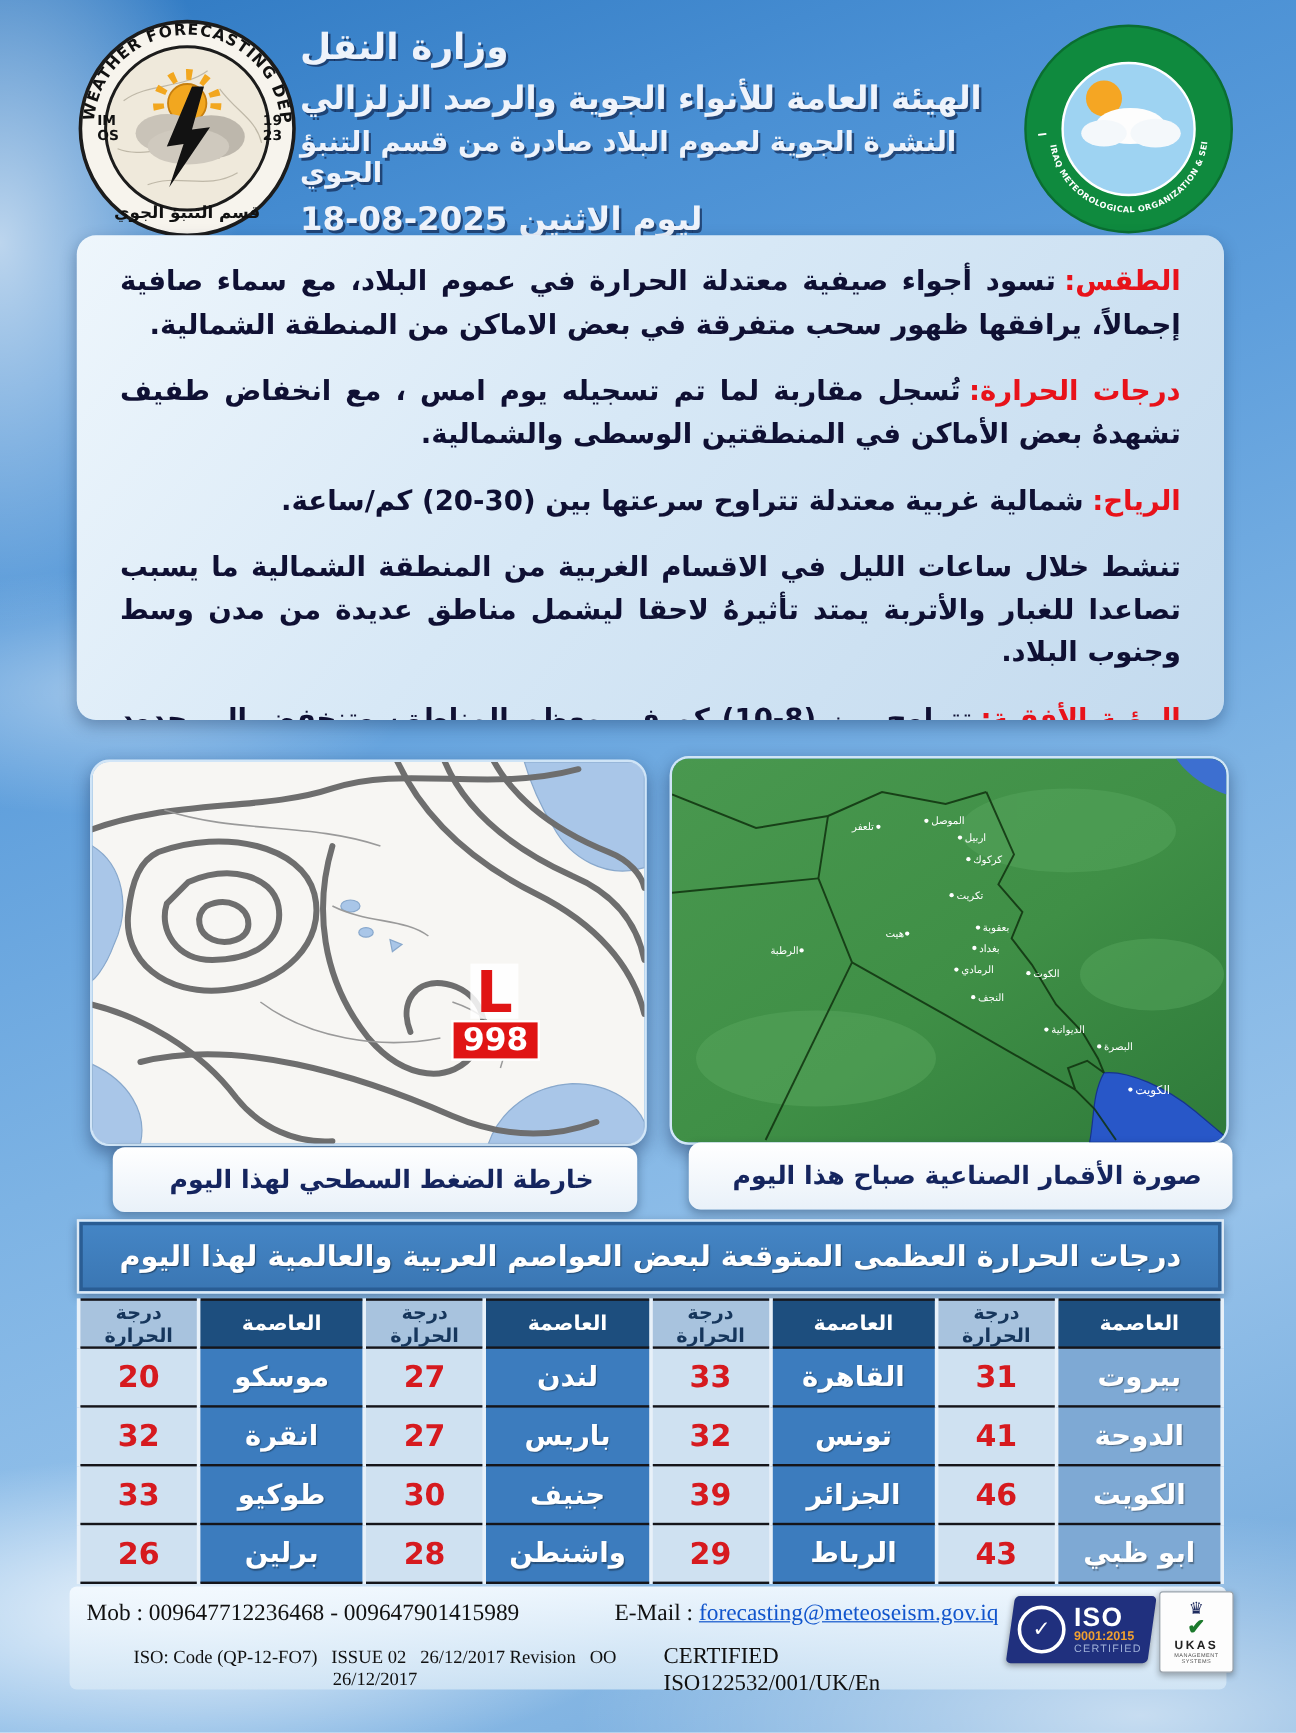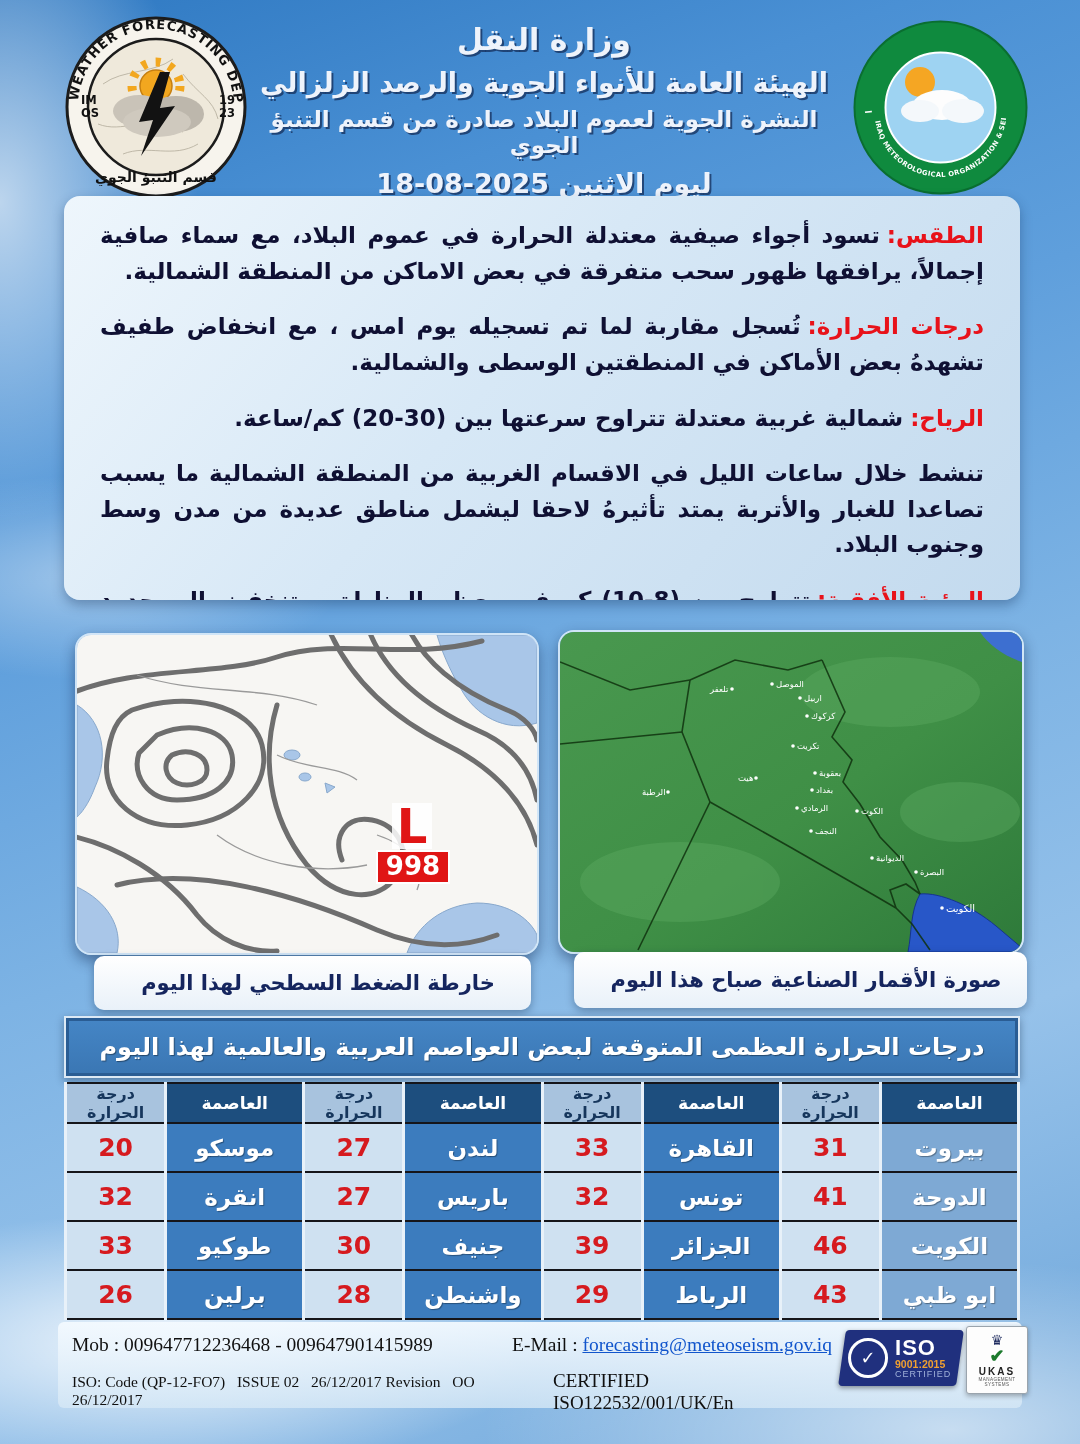--- a/index.html
+++ b/index.html
@@ -8,21 +8,21 @@
     background:
       radial-gradient(ellipse 320px 520px at 0% 14%, rgba(255,255,255,.65), transparent 62%),
       radial-gradient(ellipse 620px 210px at 15% 93%, rgba(255,255,255,.85), transparent 62%),
       radial-gradient(ellipse 520px 190px at 55% 78%, rgba(255,255,255,.45), transparent 60%),
       radial-gradient(ellipse 720px 260px at 88% 99%, rgba(255,255,255,.6), transparent 65%),
       radial-gradient(ellipse 430px 170px at 8% 40%, rgba(255,255,255,.4), transparent 60%),
       linear-gradient(160deg,#2f79c2 0%,#4a90d4 18%,#5f9fdc 35%,#7db3e4 55%,#96c2ea 75%,#6ea6da 100%);
   }
   .abs{position:absolute;}
   
-  .header-text{left:250px;top:22px;width:588px;text-align:center;color:#eef3fb;direction:rtl;}
+  .header-text{left:250px;top:22px;width:588px;text-align:left;color:#eef3fb;direction:rtl;}
   .header-text div{text-shadow:2px 2px 0 rgba(20,45,90,.75);font-weight:700;}
   .h1{font-size:30px;margin-bottom:10px;}
   .h2{font-size:27px;margin-bottom:8px;}
   .h3{font-size:23px;margin-bottom:10px;}
   .h4{font-size:27px;}
   
   .content-box{left:64px;top:196px;width:956px;height:404px;box-sizing:border-box;
     background:linear-gradient(130deg,#eef6fc 0%,#d7e8f6 45%,#c3daee 100%);
     border-radius:16px;box-shadow:0 5px 12px rgba(15,40,80,.35);
     direction:rtl;text-align:justify;padding:16px 36px;overflow:hidden;
@@ -58,21 +58,21 @@
   
   .footer{left:58px;top:1322px;width:964px;height:86px;box-sizing:border-box;
     background:linear-gradient(180deg,rgba(244,250,255,.92),rgba(214,232,246,.8));
     border-radius:6px;padding:12px 190px 10px 14px;position:absolute;
     font-family:"Liberation Serif",serif;color:#101010;}
   .f-row{display:flex;justify-content:space-between;align-items:baseline;}
   .f-row1{font-size:19.5px;margin-bottom:14px;}
   .f-row2{font-size:15.5px;}
   .f-cert{font-size:19px;}
   .email{color:#1155cc;text-decoration:underline;}
-  .pre{white-space:pre-wrap;}
+  .pre{white-space:pre-wrap;text-align:center;}
   
   .iso-badge{position:absolute;right:120px;top:1330px;width:118px;height:56px;background:#20307e;
     transform:skew(-8deg);border-radius:4px;box-shadow:0 2px 5px rgba(0,0,0,.4);
     display:flex;align-items:center;padding:0 6px;box-sizing:border-box;}
   .iso-inner{transform:skew(8deg);display:flex;align-items:center;gap:7px;width:100%;}
   .iso-circle{width:34px;height:34px;border:3px solid #fff;border-radius:50%;flex:0 0 auto;
     display:flex;align-items:center;justify-content:center;color:#fff;font-size:18px;font-weight:700;}
   .iso-texts{display:flex;flex-direction:column;line-height:1.05;font-family:"Liberation Sans",sans-serif;}
   .iso-title{color:#fff;font-size:22px;font-weight:700;letter-spacing:1px;}
   .iso-std{color:#f0a030;font-size:10.5px;font-weight:700;}

